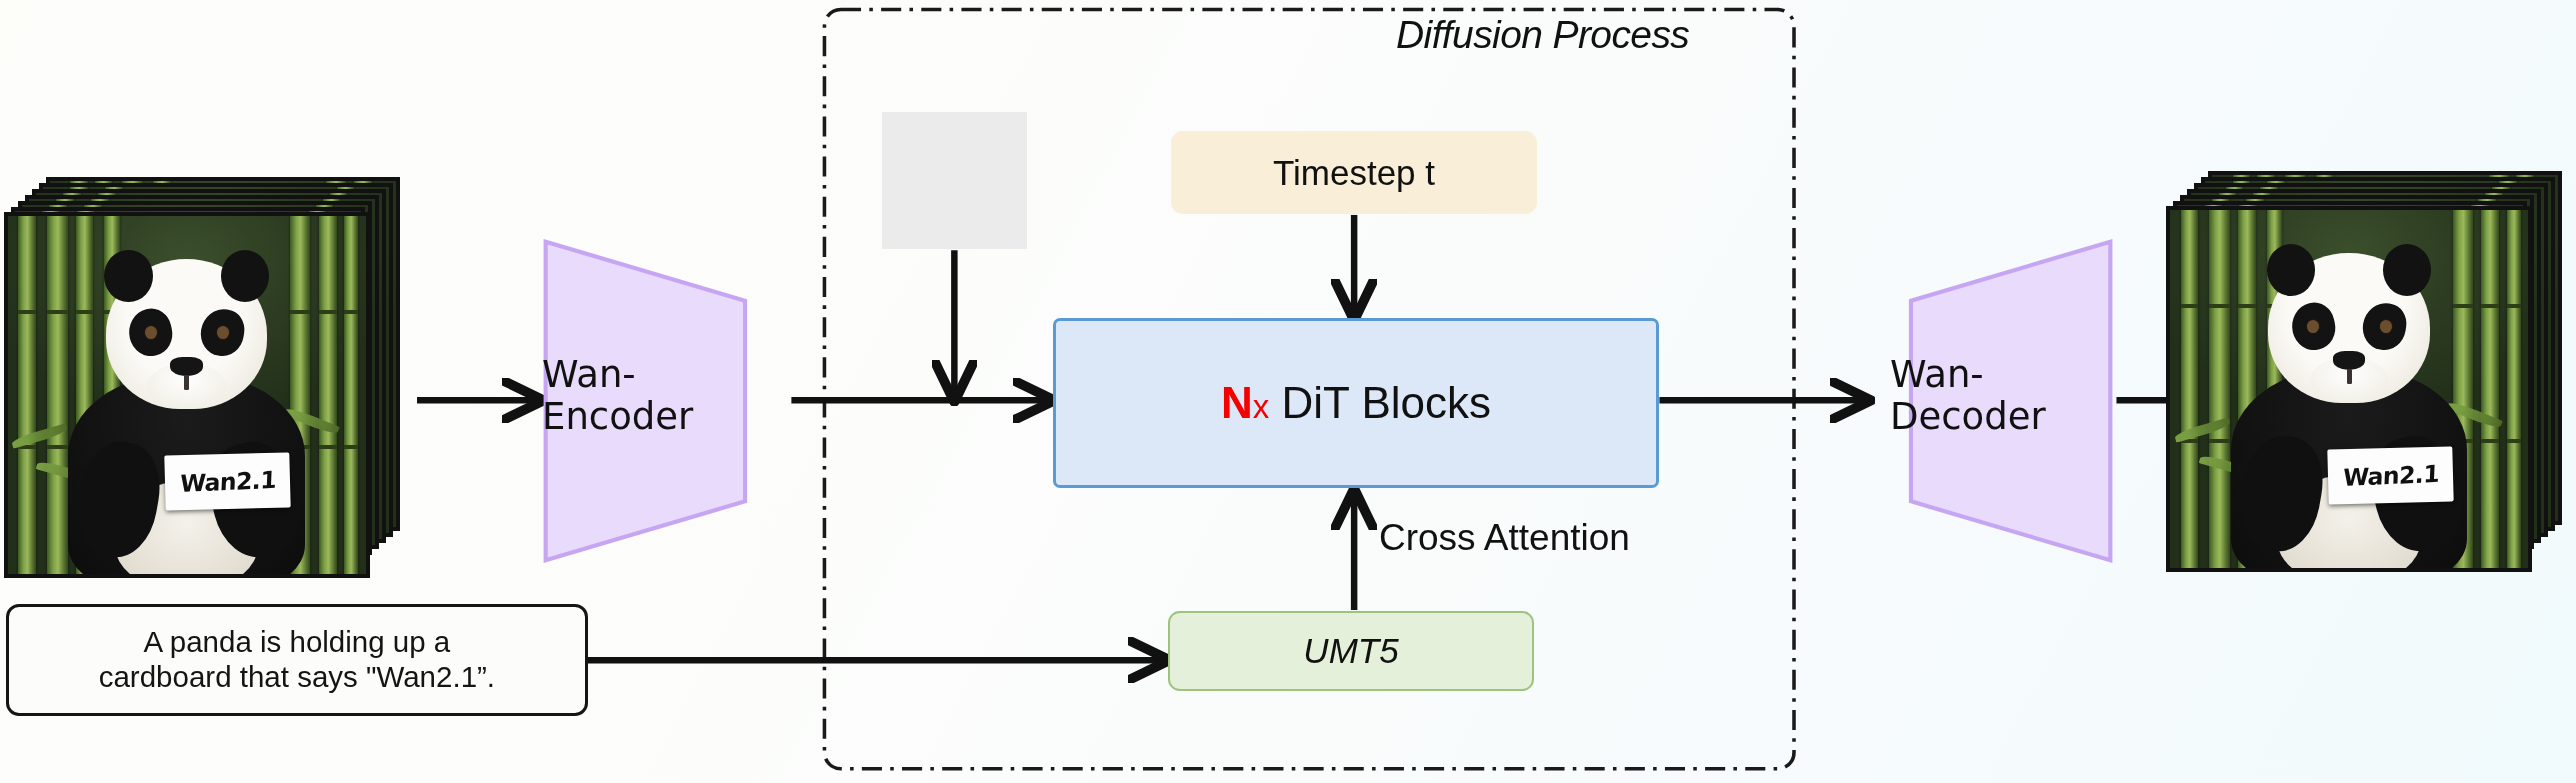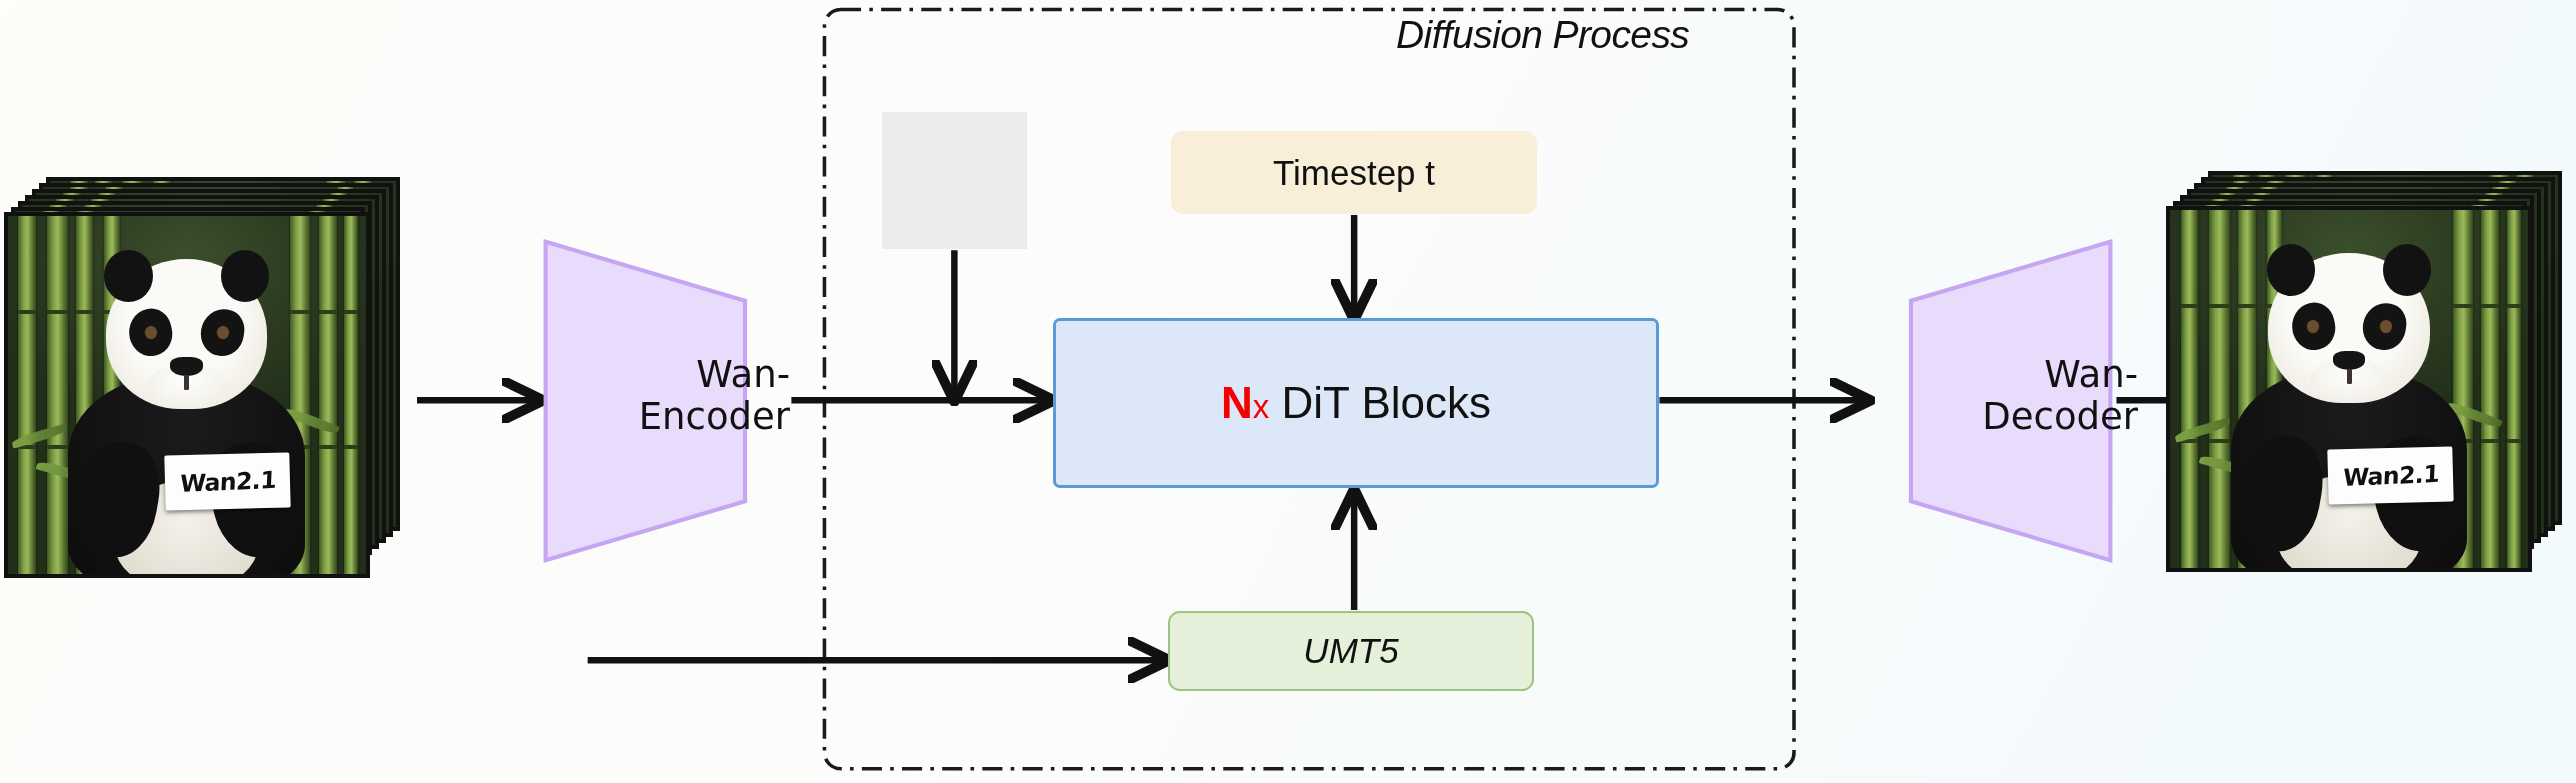--- a/index.html
+++ b/index.html
@@ -110,21 +110,21 @@
   }
   .prompt span{font-family:"Liberation Sans", sans-serif;font-size:29.5px;color:#141414;display:block;}
 
   .cross-attn{
     left:1379px;top:517px;
     font-family:"Liberation Sans", sans-serif;font-size:37px;color:#111;white-space:nowrap;
   }
 
   .enc-label,.dec-label{
     font-family:"DejaVu Sans", sans-serif;font-size:37px;color:#111;
-    text-align:right;line-height:1.14;white-space:pre-line;
+    text-align:left;line-height:1.14;white-space:pre-line;
   }
   .enc-label{left:542px;top:354px;width:248px;}
   .dec-label{left:1890px;top:354px;width:248px;}
 
   .noise{left:882px;top:112px;width:145px;height:137px;}
 </style>
 </head>
 <body>
 
 <div id="stage">
@@ -269,21 +269,26 @@
   </div>
 
   <div class="abs rbox dit">
     <div class="dit-label"><span class="dit-n">N</span><span class="dit-x">x</span> <span>DiT Blocks</span></div>
   </div>
 
   <div class="abs rbox umt5">
     <span>UMT5</span>
   </div>
 
-
+  <div class="abs cross-attn">Cross Attention</div>
+
+  <div class="abs rbox prompt">
+    <span>A panda is holding up a</span>
+    <span>cardboard that says "Wan2.1”.</span>
+  </div>
 
   <svg class="abs trap" style="left:1866px;top:224px;" viewBox="0 0 420 600">
     <polygon points="76,130 414,30 414,570 76,470" fill="#e8dbfb" stroke="#c6a5f2" stroke-width="7"></polygon>
   </svg>
   <div class="abs dec-label">Wan-
 Decoder</div>
 
   <div class="abs stack stack-right">
     <div class="frame" style="left:35px;top:0px;">
       <div class="scene">

